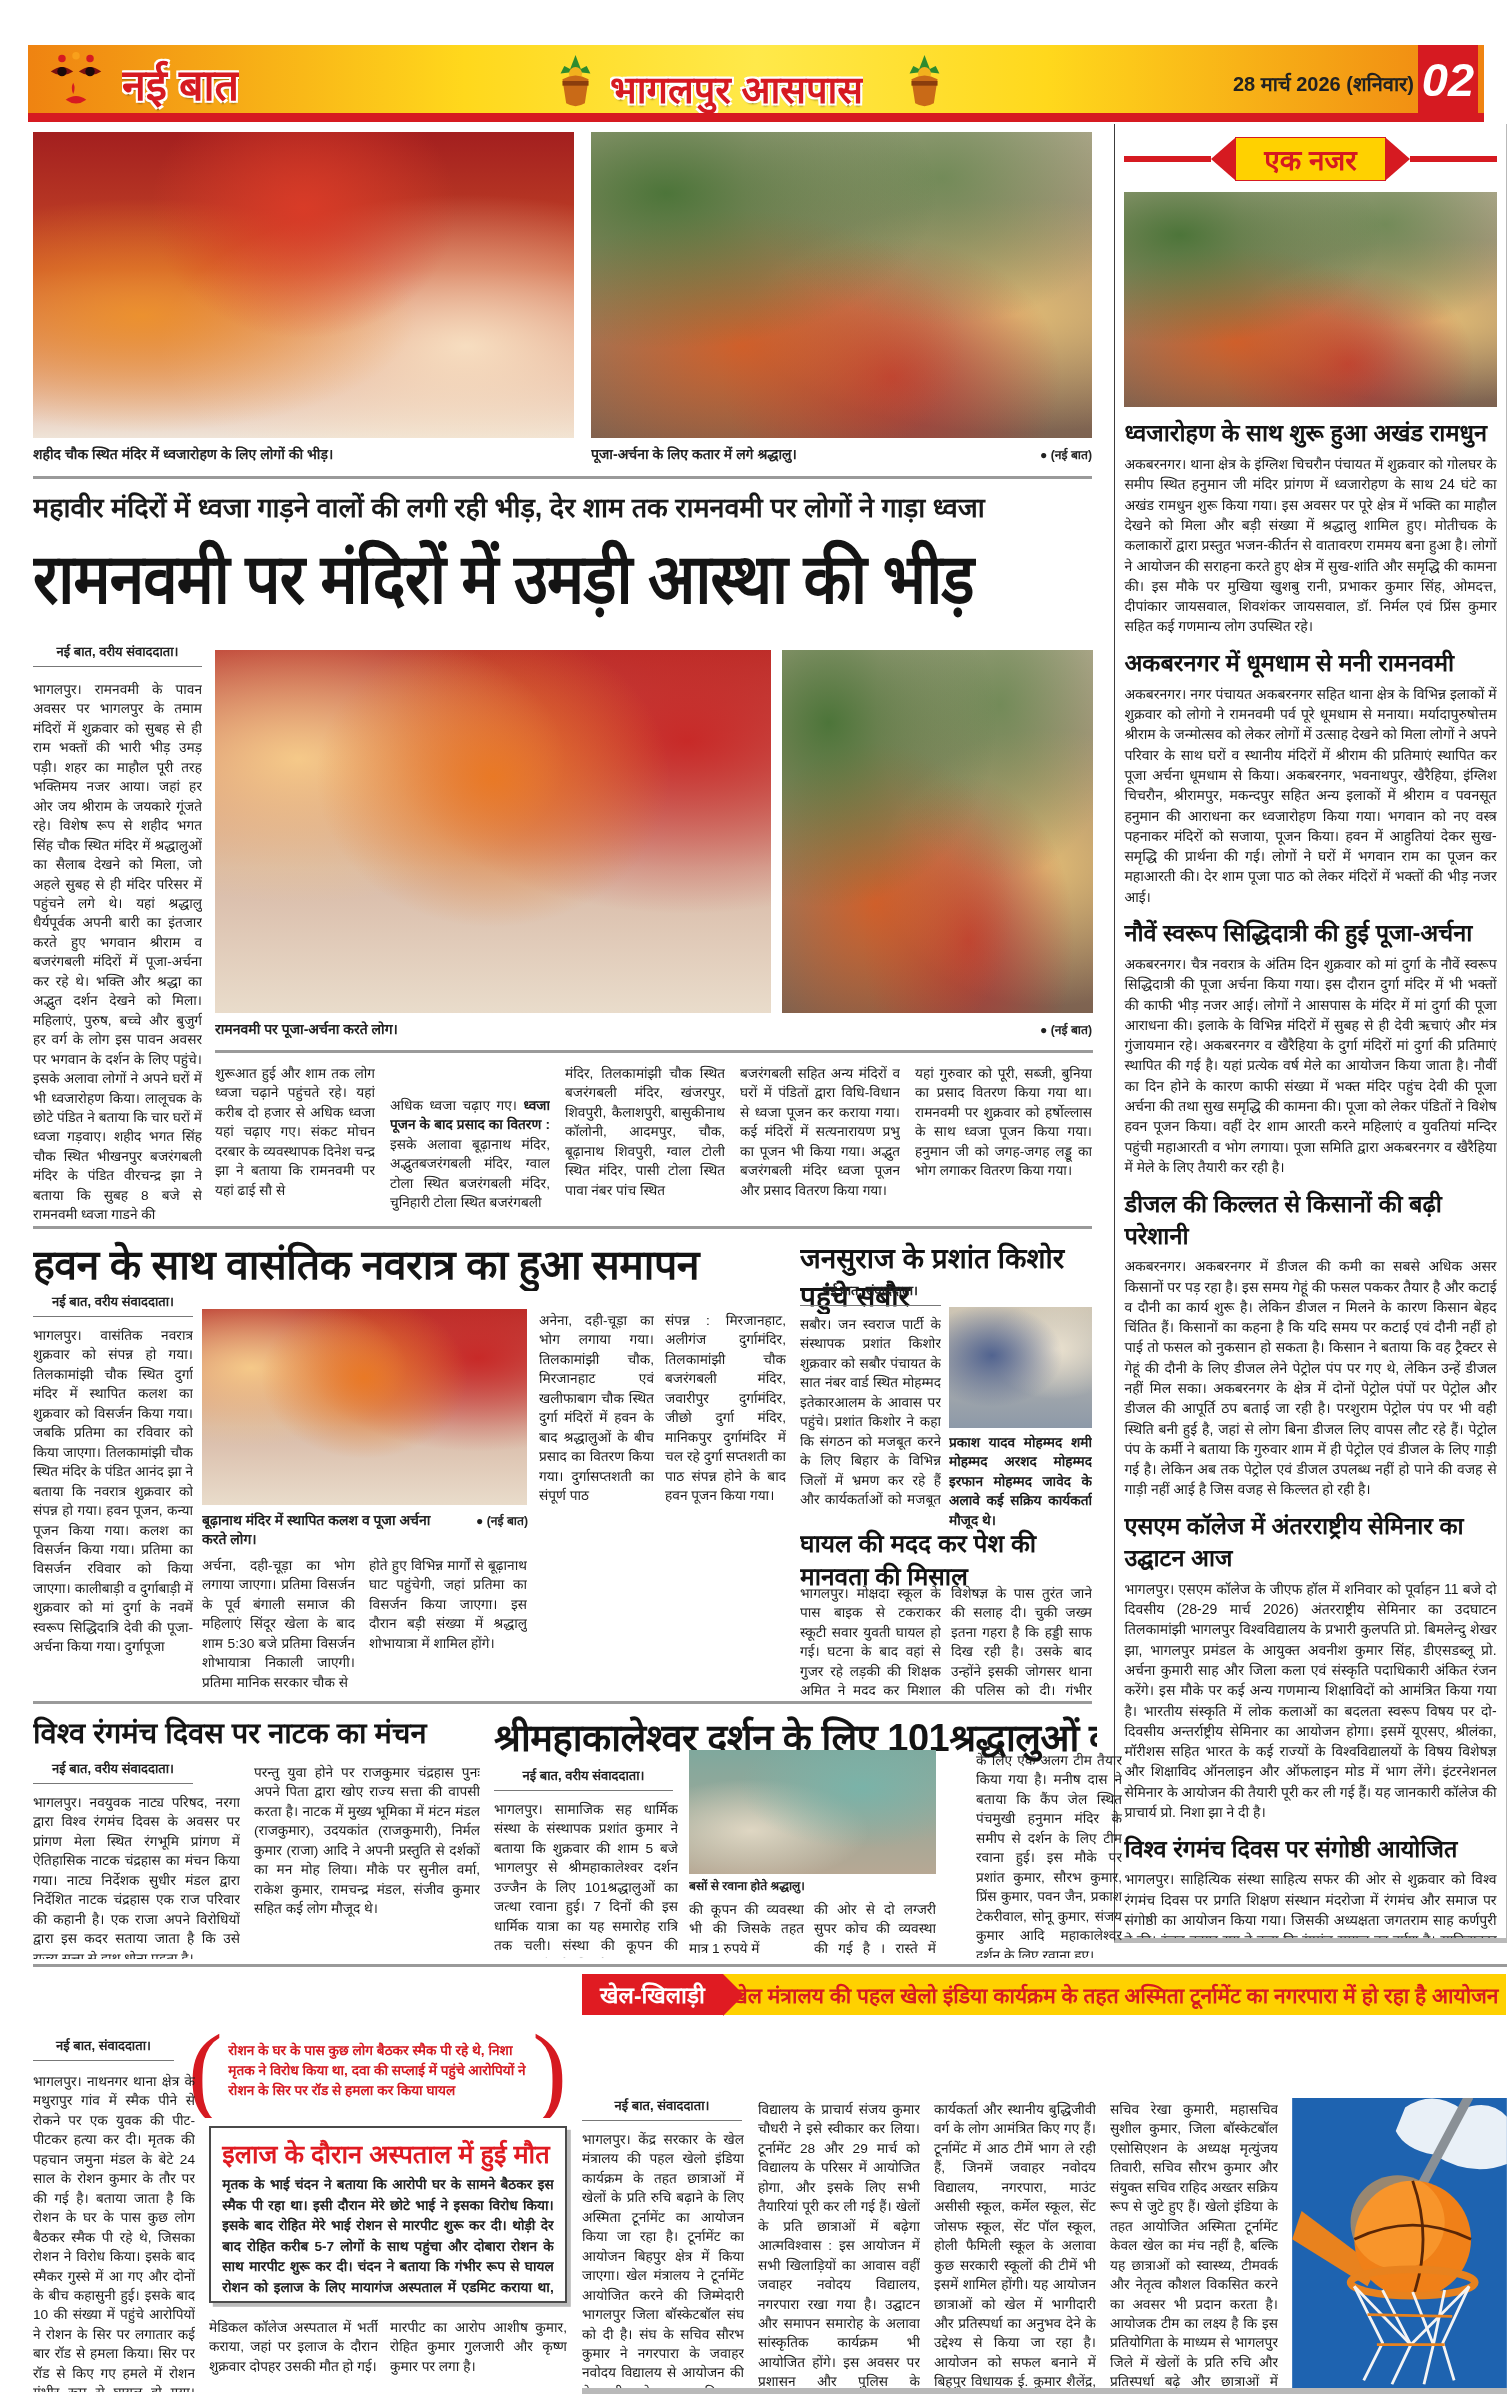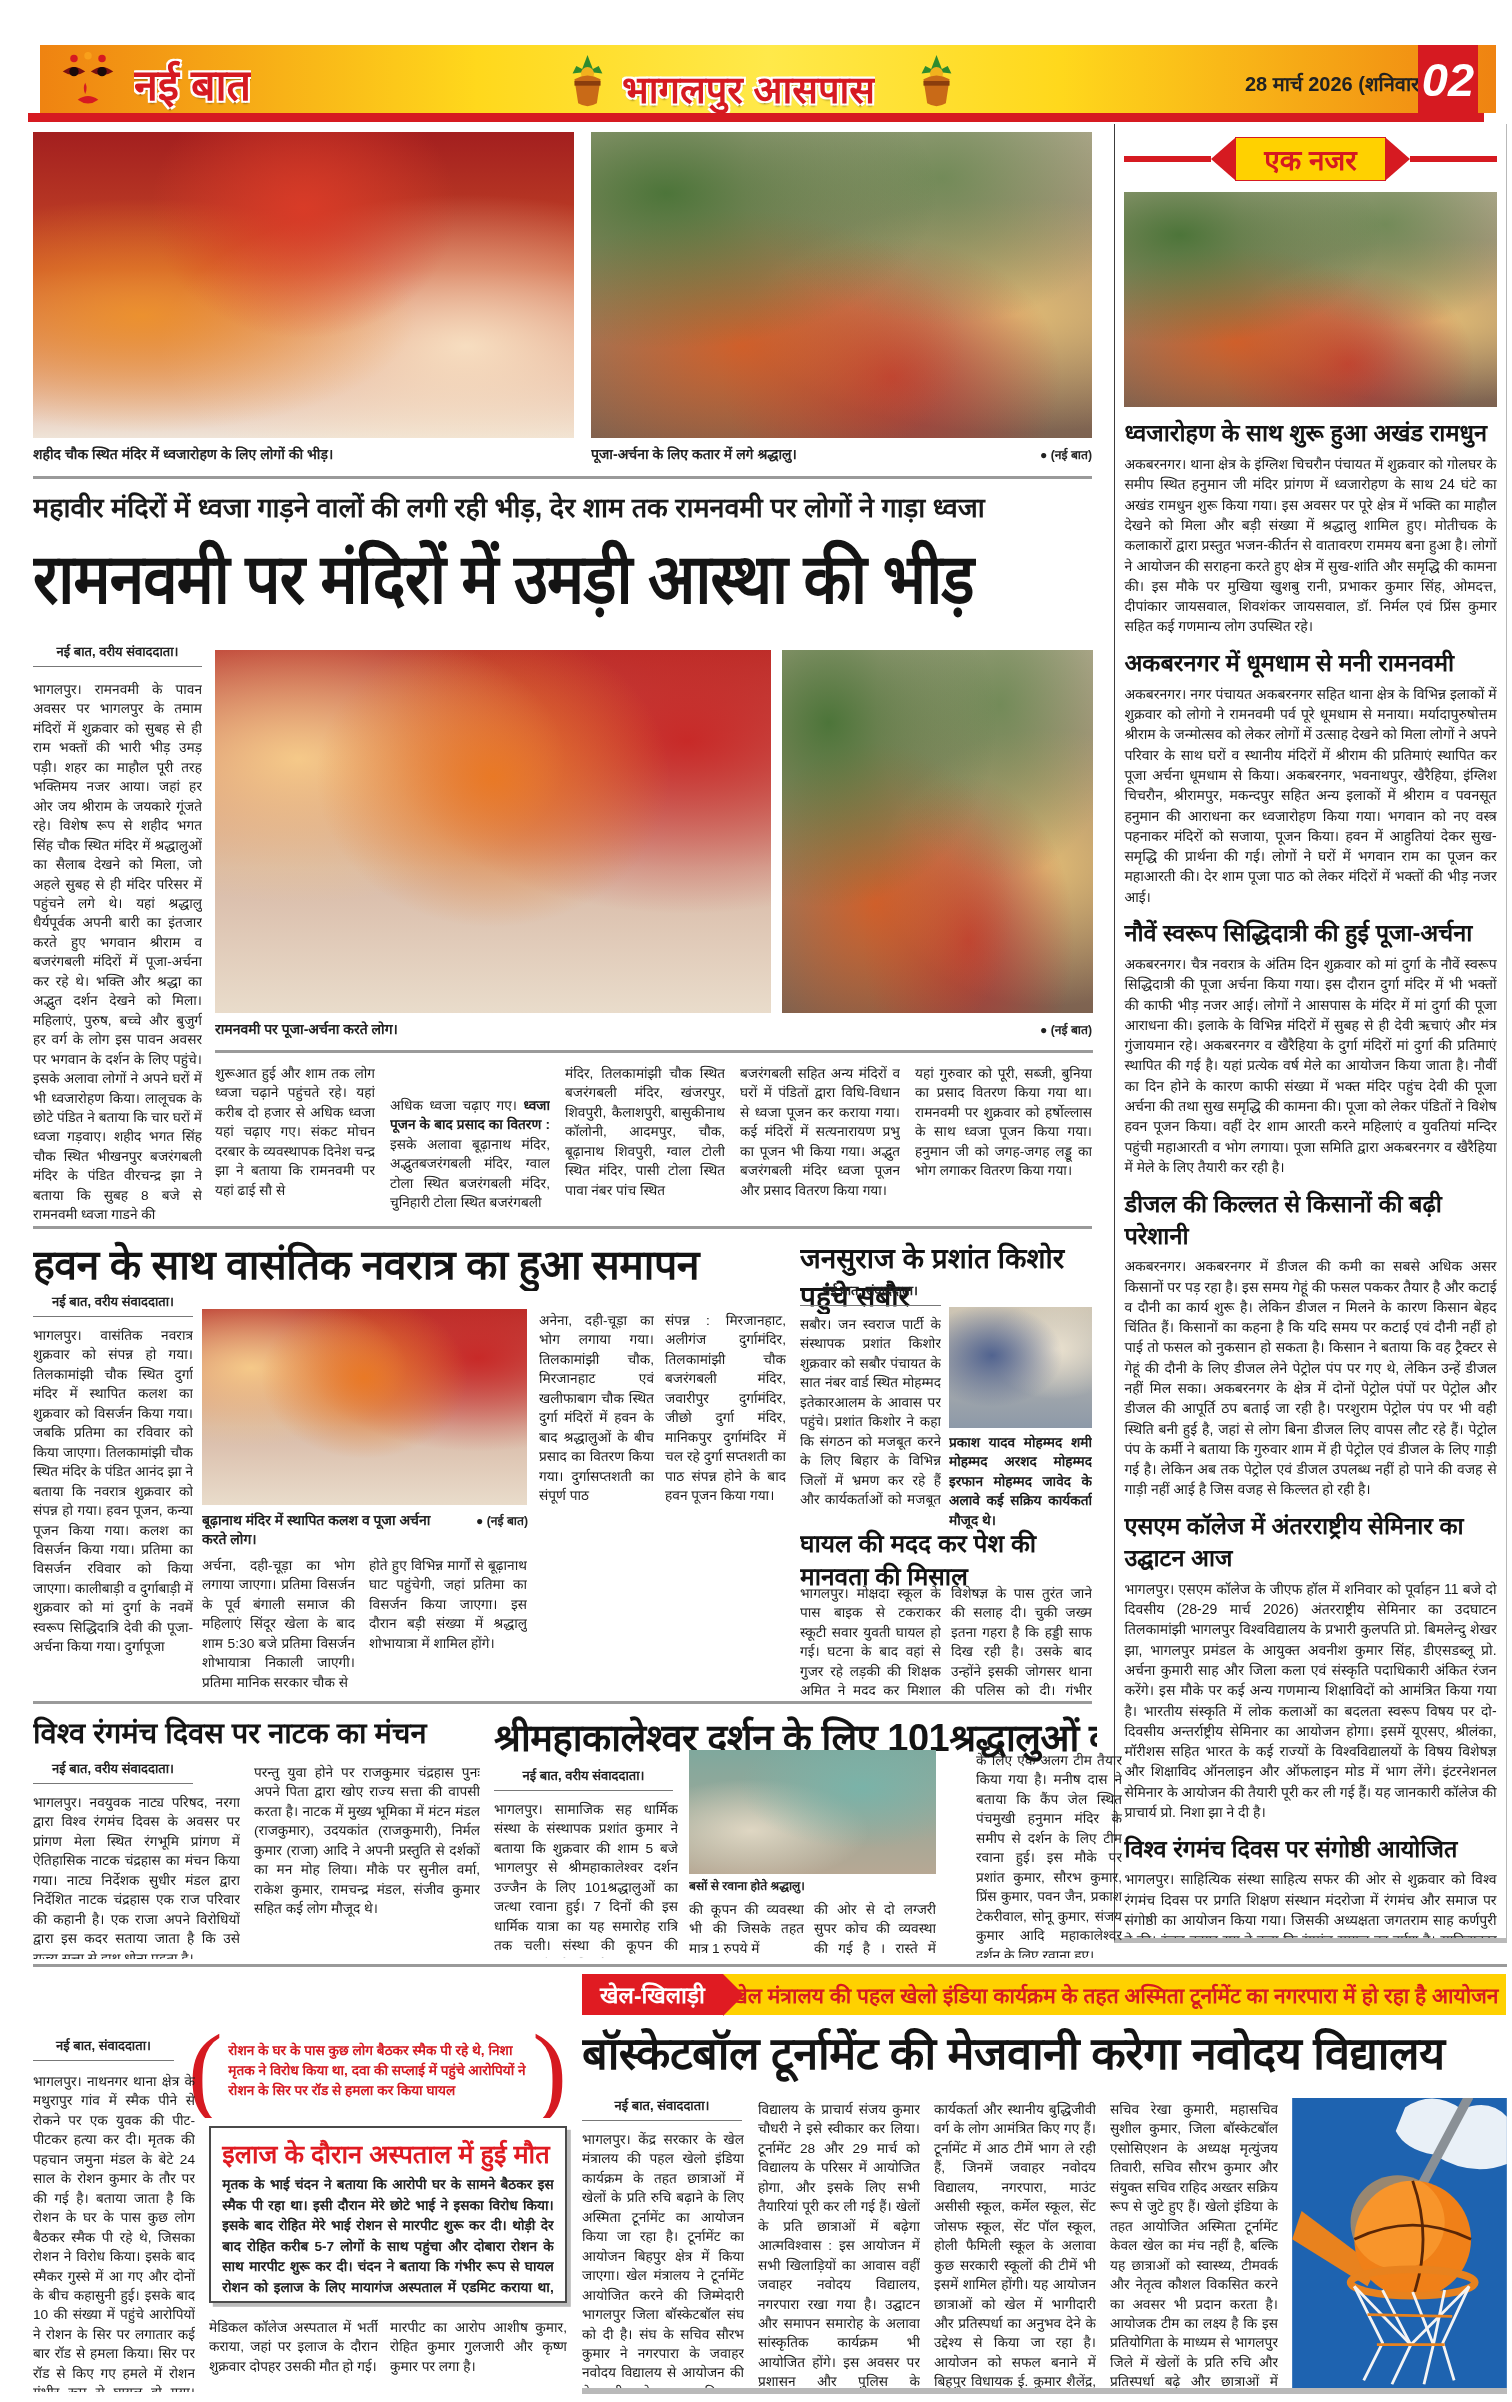--- a/index.html
+++ b/index.html
@@ -1,20 +1,20 @@
 <!DOCTYPE html>
 <html style="font-size:15px"><head>
 <meta charset="utf-8">
 <style>
   html,body{margin:0;padding:0;background:#e8e8e8;}
   .page{position:relative;width:1512px;height:2402px;background:#ffffff;overflow:hidden;
         font-family:"Liberation Sans","DejaVu Sans",sans-serif;color:#111;}
   .abs{position:absolute;overflow:hidden;}
   
-  .masthead{background:linear-gradient(90deg,#ef8311 0%,#ffd81c 30%,#ffe94a 50%,#ffd81c 70%,#ef8311 100%);margin-left:12px;}
+  .masthead{background:linear-gradient(90deg,#ef8311 0%,#ffd81c 30%,#ffe94a 50%,#ffd81c 70%,#ef8311 100%);}
   .mast-title{font-size:43px;font-weight:bold;color:#d61a21;
       text-shadow:-1.9px -1.9px 0 #fff,1.9px -1.9px 0 #fff,-1.9px 1.9px 0 #fff,1.9px 1.9px 0 #fff,0 2.8px 1.9px rgba(0,0,0,.35);}
   .mast-section{font-size:38px;font-weight:bold;color:#d61a21;
       text-shadow:-1.9px -1.9px 0 #fff,1.9px -1.9px 0 #fff,-1.9px 1.9px 0 #fff,1.9px 1.9px 0 #fff,0 2.8px 1.9px rgba(0,0,0,.35);}
   .mast-date{font-size:20px;font-weight:bold;color:#222;}
   .pagenum{background:#d61a21;color:#fff;font-size:47px;font-weight:bold;display:flex;align-items:center;justify-content:center;font-style:italic;}
   .redstrip{background:#d61a21;}
   
   .photo{background:
      radial-gradient(ellipse at 15% 20%,rgba(60,110,45,.85) 0%,rgba(60,110,45,0) 45%),
@@ -233,21 +233,20 @@
   <div class="abs boxstory" style="left:209px;top:2126px;width:358px;height:177px;">
     <div class="bh">इलाज के दौरान अस्पताल में हुई मौत</div>
     <div class="bb" style="height:122px;overflow:hidden;">मृतक के भाई चंदन ने बताया कि आरोपी घर के सामने बैठकर इस स्मैक पी रहा था। इसी दौरान मेरे छोटे भाई ने इसका विरोध किया। इसके बाद रोहित मेरे भाई रोशन से मारपीट शुरू कर दी। थोड़ी देर बाद रोहित करीब 5-7 लोगों के साथ पहुंचा और दोबारा रोशन के साथ मारपीट शुरू कर दी। चंदन ने बताया कि गंभीर रूप से घायल रोशन को इलाज के लिए मायागंज अस्पताल में एडमिट कराया था, जहां इलाज के दौरान उसकी मौत हो गई। चंदन ने बताया कि रोशन की पत्नी छह महीने की प्रेग्नेंट है। जानकारी के बाद पुलिस ने रोशन की लाश को अपने कब्जे में लेकर पोस्टमॉर्टम के लिए भेज दिया। नाथनगर थाना अध्यक्ष राजीव रंजन ने बताया कि स्मैक पीने को लेकर मना करने पर चार लोगों ने रोशन नाम के युवक की पिटाई की, जिसके बाद घायल की इलाज के दौरान मौत हो गई। दो लोगों को हिरासत में लिया गया है। उससे अभी पूछताछ की जा रही है।</div>
   </div>
   <div class="abs body" style="left:209px;top:2318px;width:169px;height:75px;">मेडिकल कॉलेज अस्पताल में भर्ती कराया, जहां पर इलाज के दौरान शुक्रवार दोपहर उसकी मौत हो गई।</div>
   <div class="abs body" style="left:390px;top:2318px;width:177px;height:75px;">मारपीट का आरोप आशीष कुमार, रोहित कुमार गुलजारी और कृष्ण कुमार पर लगा है।</div>
 
   <div class="abs sports-label" style="left:582px;top:1974px;width:141px;height:41px;">खेल-खिलाड़ी</div>
   <div class="abs" style="left:723px;top:1974px;width:0;height:0;border-top:21px solid transparent;border-bottom:21px solid transparent;border-left:21px solid #e01b22;z-index:2;"></div>
   <div class="abs sports-strip" style="left:723px;top:1974px;width:783px;height:41px;">खेल मंत्रालय की पहल खेलो इंडिया कार्यक्रम के तहत अस्मिता टूर्नामेंट का नगरपारा में हो रहा है आयोजन</div>
-  <div class="abs headline-lg" style="left:582px;top:2021px;width:925px;font-size:45px;">बॉस्केटबॉल टूर्नामेंट की मेजवानी करेगा नवोदय विद्यालय</div>
   <div class="abs byline" style="left:582px;top:2096px;width:160px;">नई बात, संवाददाता।</div>
   <div class="abs body" style="left:582px;top:2130px;width:162px;height:264px;">भागलपुर। केंद्र सरकार के खेल मंत्रालय की पहल खेलो इंडिया कार्यक्रम के तहत छात्राओं में खेलों के प्रति रुचि बढ़ाने के लिए अस्मिता टूर्नामेंट का आयोजन किया जा रहा है। टूर्नामेंट का आयोजन बिहपुर क्षेत्र में किया जाएगा। खेल मंत्रालय ने टूर्नामेंट आयोजित करने की जिम्मेदारी भागलपुर जिला बॉस्केटबॉल संघ को दी है। संघ के सचिव सौरभ कुमार ने नगरपारा के जवाहर नवोदय विद्यालय से आयोजन की मेजबानी करने का आग्रह किया।</div>
   <div class="abs body" style="left:758px;top:2100px;width:162px;height:294px;">विद्यालय के प्राचार्य संजय कुमार चौधरी ने इसे स्वीकार कर लिया। टूर्नामेंट 28 और 29 मार्च को विद्यालय के परिसर में आयोजित होगा, और इसके लिए सभी तैयारियां पूरी कर ली गई हैं। खेलों के प्रति छात्राओं में बढ़ेगा आत्मविश्वास : इस आयोजन में सभी खिलाड़ियों का आवास वहीं जवाहर नवोदय विद्यालय, नगरपारा रखा गया है। उद्घाटन और समापन समारोह के अलावा सांस्कृतिक कार्यक्रम भी आयोजित होंगे। इस अवसर पर प्रशासन और पुलिस के अधिकारी, जनप्रतिनिधि, शिक्षाविद, खेल-कूद से जुड़े लोग, सामाजिक</div>
   <div class="abs body" style="left:934px;top:2100px;width:162px;height:294px;">कार्यकर्ता और स्थानीय बुद्धिजीवी वर्ग के लोग आमंत्रित किए गए हैं। टूर्नामेंट में आठ टीमें भाग ले रही हैं, जिनमें जवाहर नवोदय विद्यालय, नगरपारा, माउंट असीसी स्कूल, कर्मेल स्कूल, सेंट जोसफ स्कूल, सेंट पॉल स्कूल, होली फैमिली स्कूल के अलावा कुछ सरकारी स्कूलों की टीमें भी इसमें शामिल होंगी। यह आयोजन छात्राओं को खेल में भागीदारी और प्रतिस्पर्धा का अनुभव देने के उद्देश्य से किया जा रहा है। आयोजन को सफल बनाने में बिहपुर विधायक ई. कुमार शैलेंद्र, बिहार राज्य बॉस्केटबॉल एसोसिएशन की</div>
   <div class="abs body" style="left:1110px;top:2100px;width:168px;height:294px;">सचिव रेखा कुमारी, महासचिव सुशील कुमार, जिला बॉस्केटबॉल एसोसिएशन के अध्यक्ष मृत्युंजय तिवारी, सचिव सौरभ कुमार और संयुक्त सचिव राहिद अख्तर सक्रिय रूप से जुटे हुए हैं। खेलो इंडिया के तहत आयोजित अस्मिता टूर्नामेंट केवल खेल का मंच नहीं है, बल्कि यह छात्राओं को स्वास्थ्य, टीमवर्क और नेतृत्व कौशल विकसित करने का अवसर भी प्रदान करता है। आयोजक टीम का लक्ष्य है कि इस प्रतियोगिता के माध्यम से भागलपुर जिले में खेलों के प्रति रुचि और प्रतिस्पर्धा बढ़े और छात्राओं में आत्मविश्वास आए।</div>
 
   <div class="abs" style="left:1292px;top:2098px;width:215px;height:290px;">
     <svg width="215" height="290" viewBox="0 0 228 308">
       <rect width="228" height="308" fill="#1e63b0"></rect>
       <path d="M120 10 Q150 -10 180 12 Q210 0 228 20 L228 70 Q190 85 150 60 Q120 55 110 35 Z" fill="#ffffff" opacity=".9"></path>

